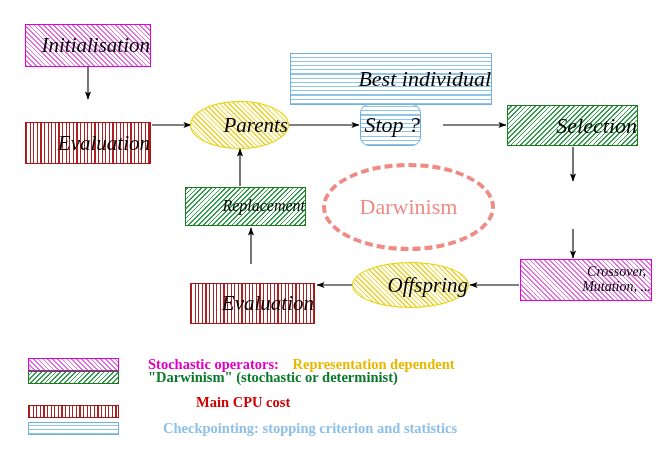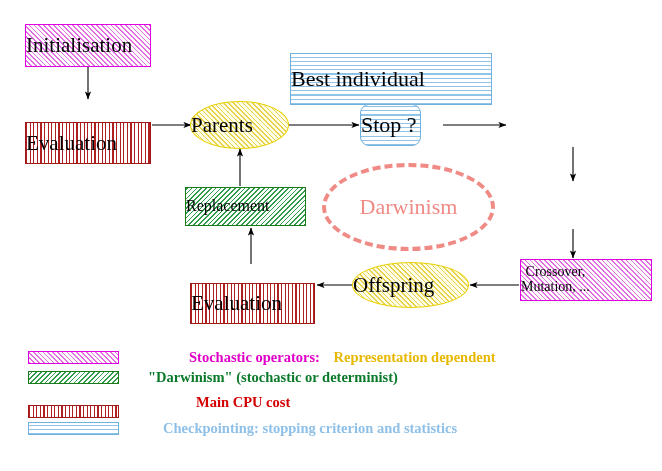--- a/index.html
+++ b/index.html
@@ -21,26 +21,27 @@
     position: absolute;
     left: 0;
     top: 0;
     width: 662px;
     height: 471px;
   }
   .node {
     position: absolute;
     display: flex;
     align-items: center;
-    justify-content: flex-start;
+    justify-content: flex-end;
     text-align: center;
     box-sizing: border-box;
     color: #000000;
     line-height: 1.05;
     z-index: 5;
+    font-style: italic;
   }
   .node .label {
     position: relative;
     z-index: 3;
     white-space: pre-line;
   }
 
   
   .fill-magenta {
     background-color: #ffffff;
@@ -177,20 +178,23 @@
   </div>
 
   <div class="node fill-blue" style="left:290px; top:33px; width:202px; height:52px; font-size:22px;margin-top:20px;">
     <span class="label">Best individual</span>
   </div>
 
   <div class="node fill-blue rounded" style="left:360px; top:104px; width:61px; height:42px; font-size:22px;">
     <span class="label">Stop ?</span>
   </div>
 
+  <div class="node fill-green" style="left:507px; top:105px; width:131px; height:41px; font-size:22px;">
+    <span class="label">Selection</span>
+  </div>
 
 
   <div class="node fill-magenta" style="left:520px; top:259px; width:132px; height:42px; font-size:14px;">
     <span class="label">Crossover,
 Mutation, ...</span>
   </div>
 
   <div class="node fill-yellow ellipse" style="left:352px; top:262px; width:117px; height:46px; font-size:21px;">
     <span class="label">Offspring</span>
   </div>
@@ -202,21 +206,21 @@
   <div class="node fill-green" style="left:185px; top:187px; width:121px; height:39px; font-size:16px;">
     <span class="label">Replacement</span>
   </div>
 
   <div class="dashed-ellipse" style="left:322px; top:163px; width:173px; height:88px; font-size:22px;">
     <span class="label">Darwinism</span>
   </div>
 
   <div id="legend">
 
-    <div class="legend-row" style="top:13px;gap:41px;">
+    <div class="legend-row" style="top:20px;">
       <span class="swatch fill-magenta"></span>
       <span class="legend-text">
         <span class="seg1" style="color:#e000c8;">Stochastic operators:</span>
         <span class="seg2" style="color:#e8b800; margin-left:10px;">Representation dependent</span>
       </span>
     </div>
 
     <div class="legend-row" style="top:33px;">
       <span class="swatch fill-green"></span>
       <span class="legend-text" style="color:#0a7a2a;">"Darwinism" (stochastic or determinist)</span>

